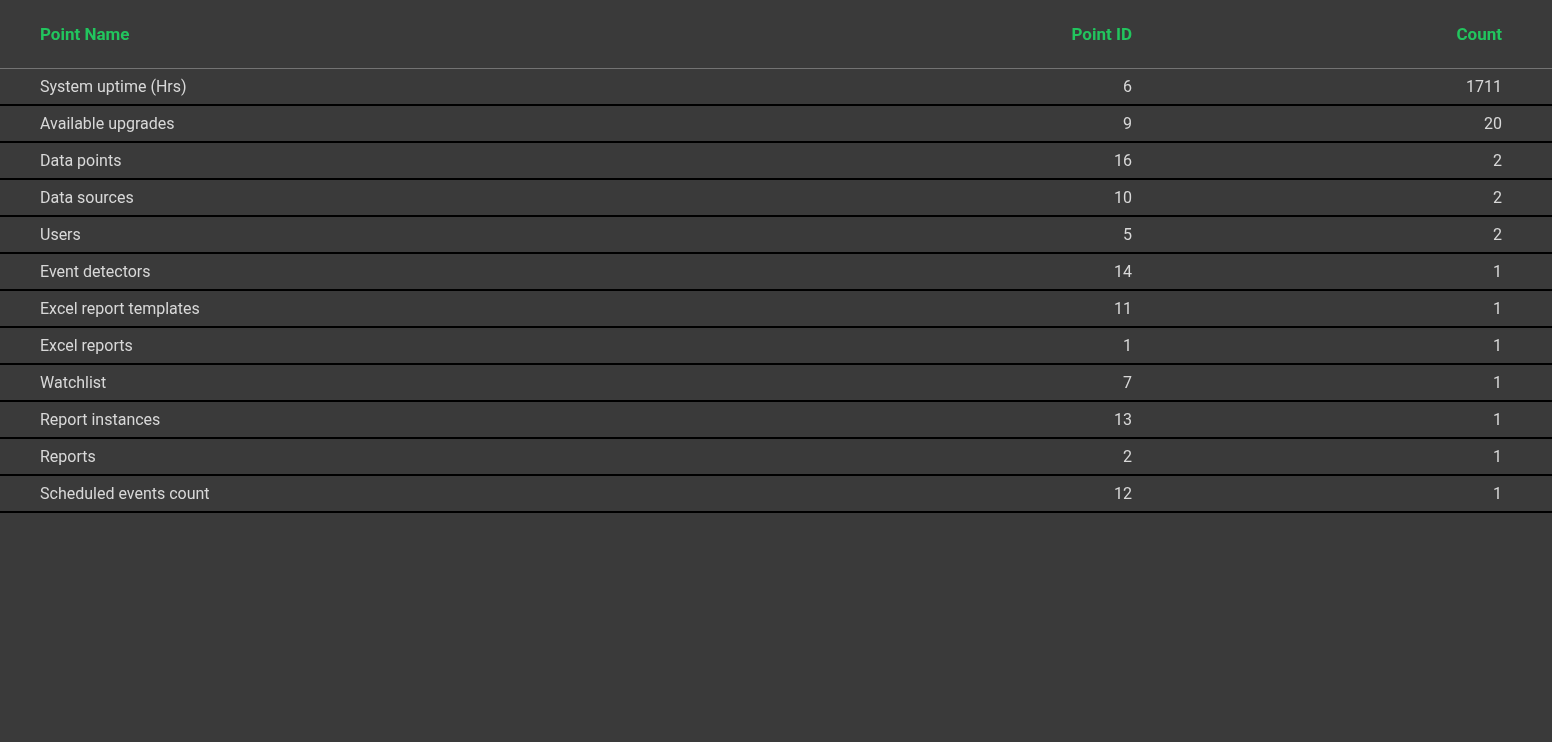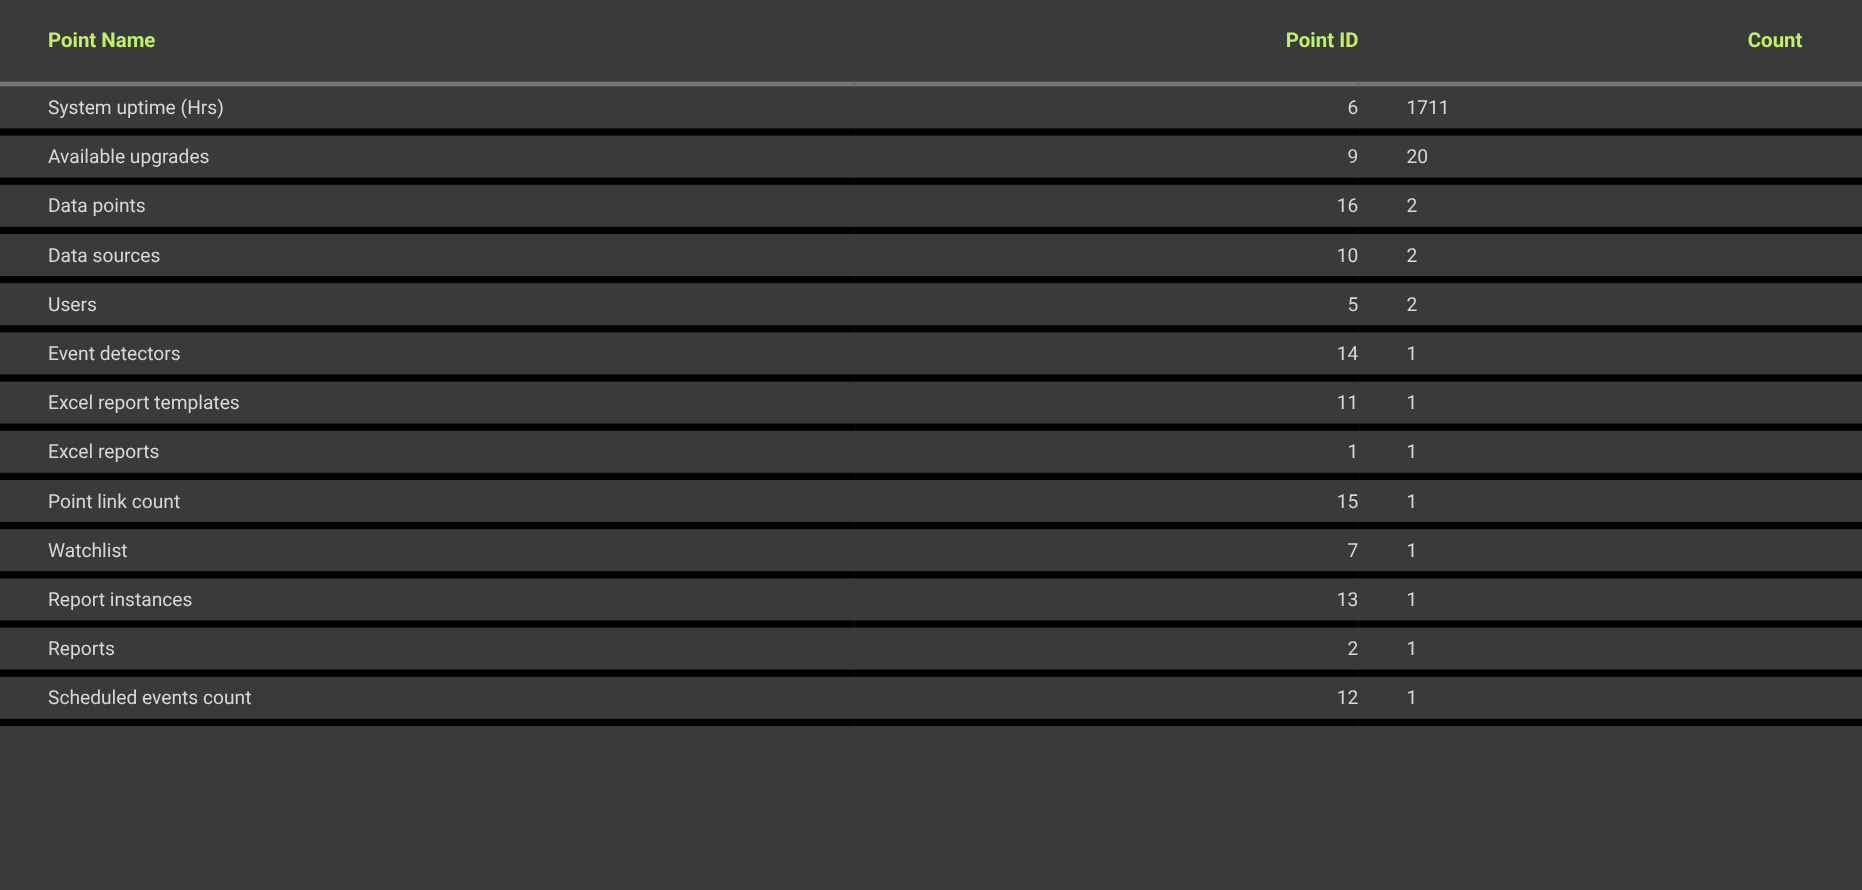--- a/index.html
+++ b/index.html
@@ -19,49 +19,50 @@
       padding: 0 0 0 0;
     }
     table {
       width: 100%;
       border-collapse: collapse;
     }
     thead th {
       padding: 24px 40px 24px 40px;
       font-weight: 700;
       font-size: 17px;
-      color: #bef264;
+      color: #22c55e;
       text-align: left;
-      border-bottom: 4px solid #737373;
+      border-bottom: 1px solid #737373;
     }
     thead th.col-point-id {
       text-align: right;
       padding-right: 0;
       width: 420px;
     }
     thead th.col-count {
       text-align: right;
       padding-right: 50px;
       width: 420px;
       margin-top: 43px;
     }
     tbody tr {
-      border-bottom: 6px solid #000000;
+      border-bottom: 2px solid #000000;
     }
     tbody td {
       padding: 8px 40px 8px 40px;
       font-size: 16px;
       color: #d8d8d8;
       text-align: left;
     }
     tbody td.col-point-id {
       text-align: right;
       padding-right: 0;
     }
     tbody td.col-count {
+      text-align: right;
       padding-right: 50px;
     }
   </style>
 </head>
 <body>
 
 <div class="table-container">
   <table>
     <thead>
       <tr>
@@ -105,25 +106,20 @@
           <td class="col-point-name">Excel report templates</td>
           <td class="col-point-id">11</td>
           <td class="col-count">1</td>
         </tr>
         <tr>
           <td class="col-point-name">Excel reports</td>
           <td class="col-point-id">1</td>
           <td class="col-count">1</td>
         </tr>
         <tr>
-          <td class="col-point-name">Point link count</td>
-          <td class="col-point-id">15</td>
-          <td class="col-count">1</td>
-        </tr>
-        <tr>
           <td class="col-point-name">Watchlist</td>
           <td class="col-point-id">7</td>
           <td class="col-count">1</td>
         </tr>
         <tr>
           <td class="col-point-name">Report instances</td>
           <td class="col-point-id">13</td>
           <td class="col-count">1</td>
         </tr>
         <tr>

